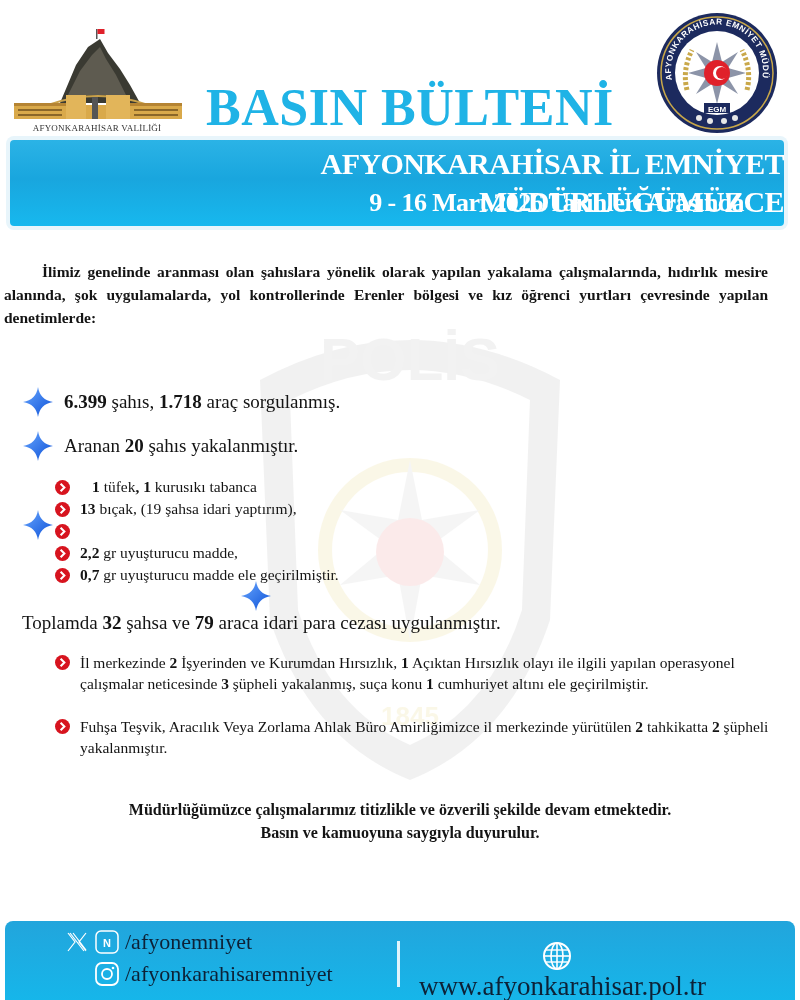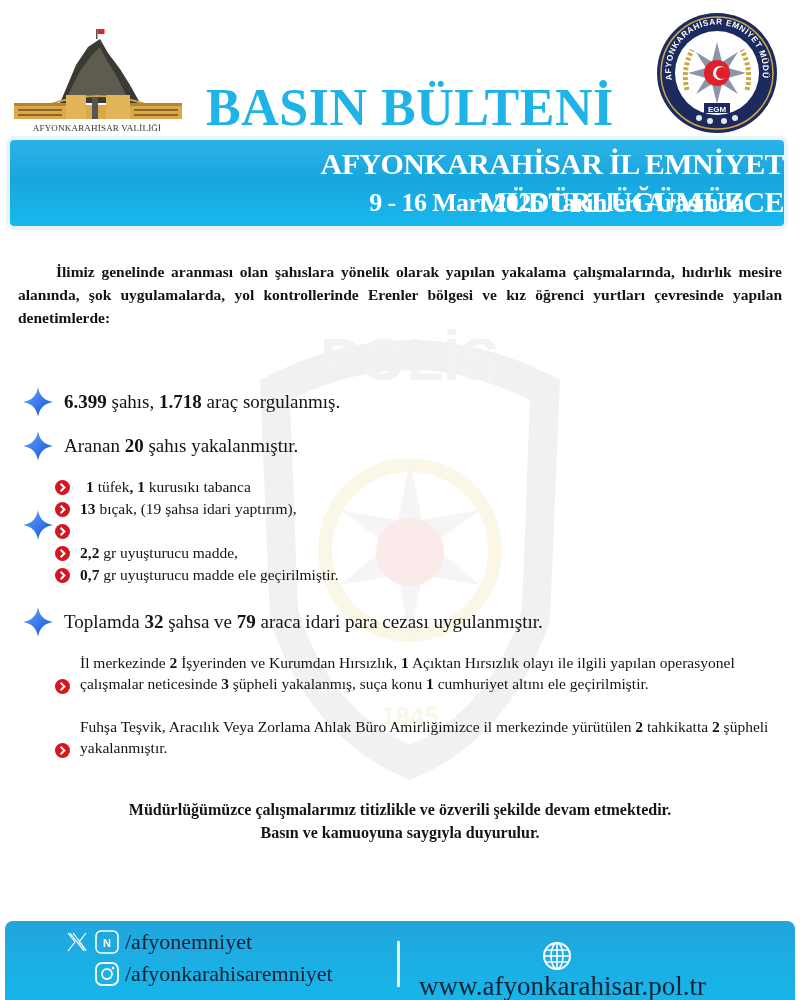--- a/index.html
+++ b/index.html
@@ -35,41 +35,41 @@
   .banner-line1 {
     position: absolute; left: 0; right: 0; top: 5px;
     font-size: 30px; line-height: 38px; letter-spacing: -0.6px;
   }
   .banner-line2 {
     position: absolute; left: 0; right: 40px; top: 44px;
     font-size: 26px; line-height: 38px; letter-spacing: -0.6px;
   }
   
   .intro {
-    position: absolute; left: 18px; top: 260px; width: 764px;
+    position: absolute; left: 4px; top: 260px; width: 764px;
     font-size: 15.5px; font-weight: bold; line-height: 23px; text-align: justify;
   }
   .intro .indent { display: inline-block; width: 38px; }
   .bullet-main {
     position: absolute; left: 22px; display: flex; align-items: center;
     font-size: 19px;
   }
   .diamond {
     width: 32px; height: 32px; margin-right: 10px; flex: 0 0 32px;
   }
   .sub-list { position: absolute; left: 55px; top: 476px; }
   .sub-item {
     display: flex; align-items: center; height: 22px; font-size: 15.5px;
   }
   .chev {
     width: 15px; height: 15px; margin-right: 10px; flex: 0 0 15px;
   }
   .sub-diamond { position: absolute; left: 22px; top: 509px; width: 32px; height: 32px; }
   .detail {
-    position: absolute; left: 55px; display: flex; align-items: flex-end;
+    position: absolute; left: 55px; display: flex; align-items: flex-start;
     font-size: 15.5px; line-height: 21px;
   }
   .detail .chev { margin-top: 3px; }
   b { font-weight: bold; }
   .closing {
     position: absolute; left: 0; right: 0; top: 798px; text-align: center;
     font-size: 16px; font-weight: bold; line-height: 23px;
   }
   
   .footer {
@@ -184,21 +184,21 @@
 <svg class="sub-diamond" viewBox="0 0 32 32">
   <path d="M16 1 Q18 14 31 16 Q18 18 16 31 Q14 18 1 16 Q14 14 16 1Z" fill="url(#dg)"></path>
 </svg>
 
 <div class="sub-list" id="seized-list">
     <div class="sub-item">
       <svg class="chev" viewBox="0 0 16 16">
         <circle cx="8" cy="8" r="8" fill="#d7141f"></circle>
         <path d="M6 4 L10 8 L6 12" stroke="#fff" stroke-width="2.2" fill="none"></path>
       </svg>
-      <span style="margin-left: 6px;"><b>1</b><span> tüfek</span><b>, 1</b><span> kurusıkı tabanca</span></span>
+      <span style="margin-left: 12px;"><b>1</b><span> tüfek</span><b>, 1</b><span> kurusıkı tabanca</span></span>
     </div>
     <div class="sub-item">
       <svg class="chev" viewBox="0 0 16 16">
         <circle cx="8" cy="8" r="8" fill="#d7141f"></circle>
         <path d="M6 4 L10 8 L6 12" stroke="#fff" stroke-width="2.2" fill="none"></path>
       </svg>
       <span><b>13</b><span> bıçak, (19 şahsa idari yaptırım),</span></span>
     </div>
     <div class="sub-item">
       <svg class="chev" viewBox="0 0 16 16">
@@ -215,21 +215,21 @@
     </div>
     <div class="sub-item">
       <svg class="chev" viewBox="0 0 16 16">
         <circle cx="8" cy="8" r="8" fill="#d7141f"></circle>
         <path d="M6 4 L10 8 L6 12" stroke="#fff" stroke-width="2.2" fill="none"></path>
       </svg>
       <span><b>0,7</b><span> gr uyuşturucu madde ele geçirilmiştir.</span></span>
     </div>
   </div>
 
-<div class="bullet-main" style="top:606px;">
+<div class="bullet-main" style="top:580px;flex-direction:column;">
   <svg class="diamond" viewBox="0 0 32 32">
     <path d="M16 1 Q18 14 31 16 Q18 18 16 31 Q14 18 1 16 Q14 14 16 1Z" fill="url(#dg)"></path>
   </svg>
   <span><span>Toplamda </span><b>32</b><span> şahsa ve </span><b>79</b><span> araca idari para cezası uygulanmıştır.</span></span>
 </div>
 
 <div class="detail" style="top:652px; width:700px;" id="detail-0">
   <svg class="chev" viewBox="0 0 16 16">
       <circle cx="8" cy="8" r="8" fill="#d7141f"></circle>
       <path d="M6 4 L10 8 L6 12" stroke="#fff" stroke-width="2.2" fill="none"></path>

